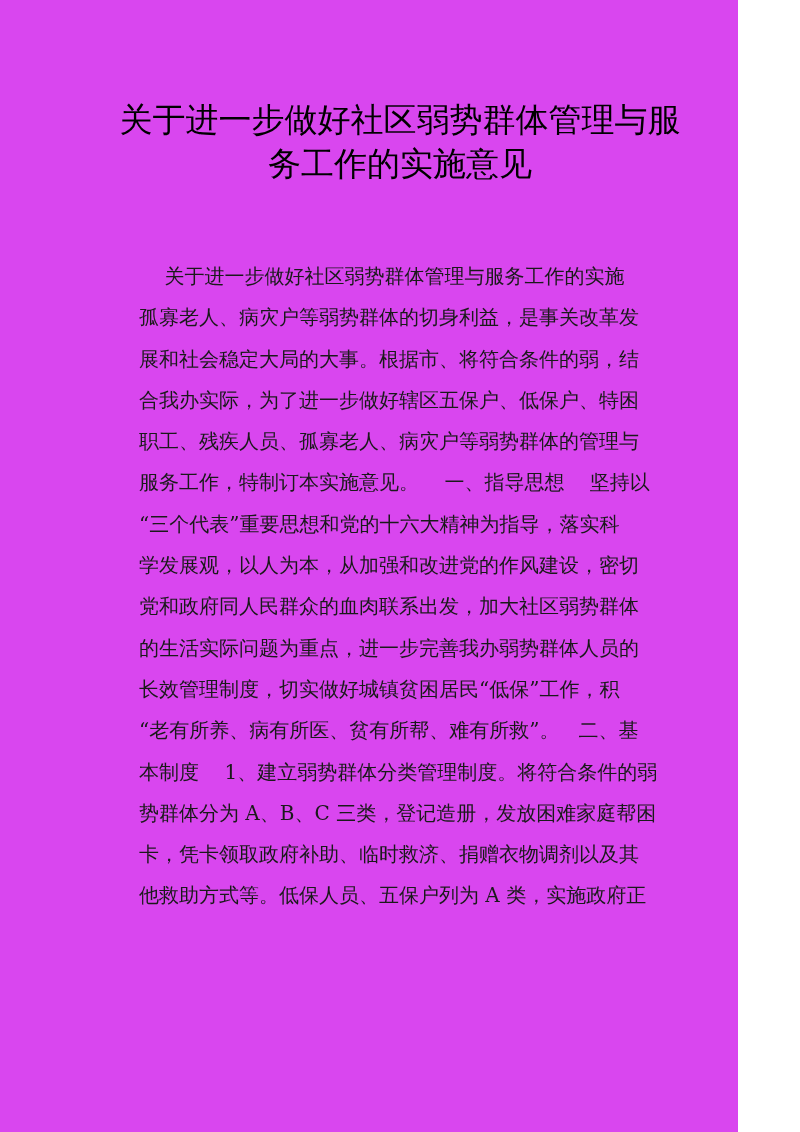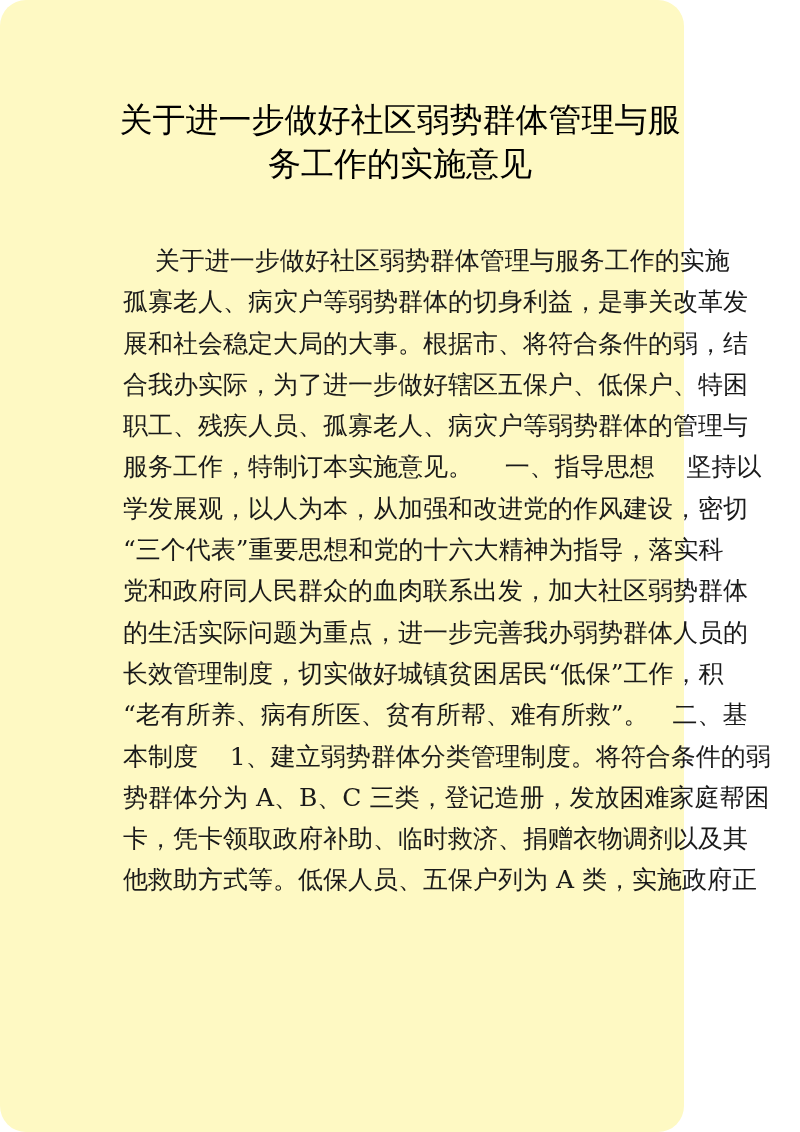--- a/index.html
+++ b/index.html
@@ -11,24 +11,23 @@
       width: 800px;
       height: 1132px;
       position: relative;
       overflow: hidden;
       color: #111111;
     }
     .page {
       position: absolute;
       left: 0;
       top: 0;
-      width: 684px;
+      width: 738px;
       height: 1132px;
-      background: #fef9c3;
-      border-radius: 26px;
+      background: #d946ef;
     }
     .title {
       position: absolute;
       left: 100px;
       top: 98px;
       width: 600px;
       text-align: center;
       font-family: "DejaVu Sans", "Liberation Sans", sans-serif;
       font-size: 33px;
       line-height: 44px;
@@ -39,24 +38,24 @@
     .title-line {
       display: block;
       white-space: nowrap;
     }
     .body-text {
       position: absolute;
       left: 123px;
       top: 240px;
       width: 560px;
       font-family: "DejaVu Serif", "Liberation Serif", serif;
-      font-size: 25px;
+      font-size: 20px;
       line-height: 41.3px;
       color: #1a1a1a;
-      margin: 0;
+      margin: 16px;
     }
     .line {
       display: block;
       white-space: pre;
       height: 41.3px;
     }
   </style>
 </head>
 <body>
 
@@ -66,22 +65,22 @@
     <span class="title-line">务工作的实施意见</span>
   </h1>
 
   <div class="body-text">
     <span class="line">    关于进一步做好社区弱势群体管理与服务工作的实施</span>
     <span class="line">孤寡老人、病灾户等弱势群体的切身利益，是事关改革发</span>
     <span class="line">展和社会稳定大局的大事。根据市、将符合条件的弱，结</span>
     <span class="line">合我办实际，为了进一步做好辖区五保户、低保户、特困</span>
     <span class="line">职工、残疾人员、孤寡老人、病灾户等弱势群体的管理与</span>
     <span class="line">服务工作，特制订本实施意见。    一、指导思想    坚持以</span>
+    <span class="line">“三个代表”重要思想和党的十六大精神为指导，落实科</span>
     <span class="line">学发展观，以人为本，从加强和改进党的作风建设，密切</span>
-    <span class="line">“三个代表”重要思想和党的十六大精神为指导，落实科</span>
     <span class="line">党和政府同人民群众的血肉联系出发，加大社区弱势群体</span>
     <span class="line">的生活实际问题为重点，进一步完善我办弱势群体人员的</span>
     <span class="line">长效管理制度，切实做好城镇贫困居民“低保”工作，积</span>
     <span class="line">“老有所养、病有所医、贫有所帮、难有所救”。   二、基</span>
     <span class="line">本制度    1、建立弱势群体分类管理制度。将符合条件的弱</span>
     <span class="line">势群体分为 A、B、C 三类，登记造册，发放困难家庭帮困</span>
     <span class="line">卡，凭卡领取政府补助、临时救济、捐赠衣物调剂以及其</span>
     <span class="line">他救助方式等。低保人员、五保户列为 A 类，实施政府正</span>
   </div>
 </div>

